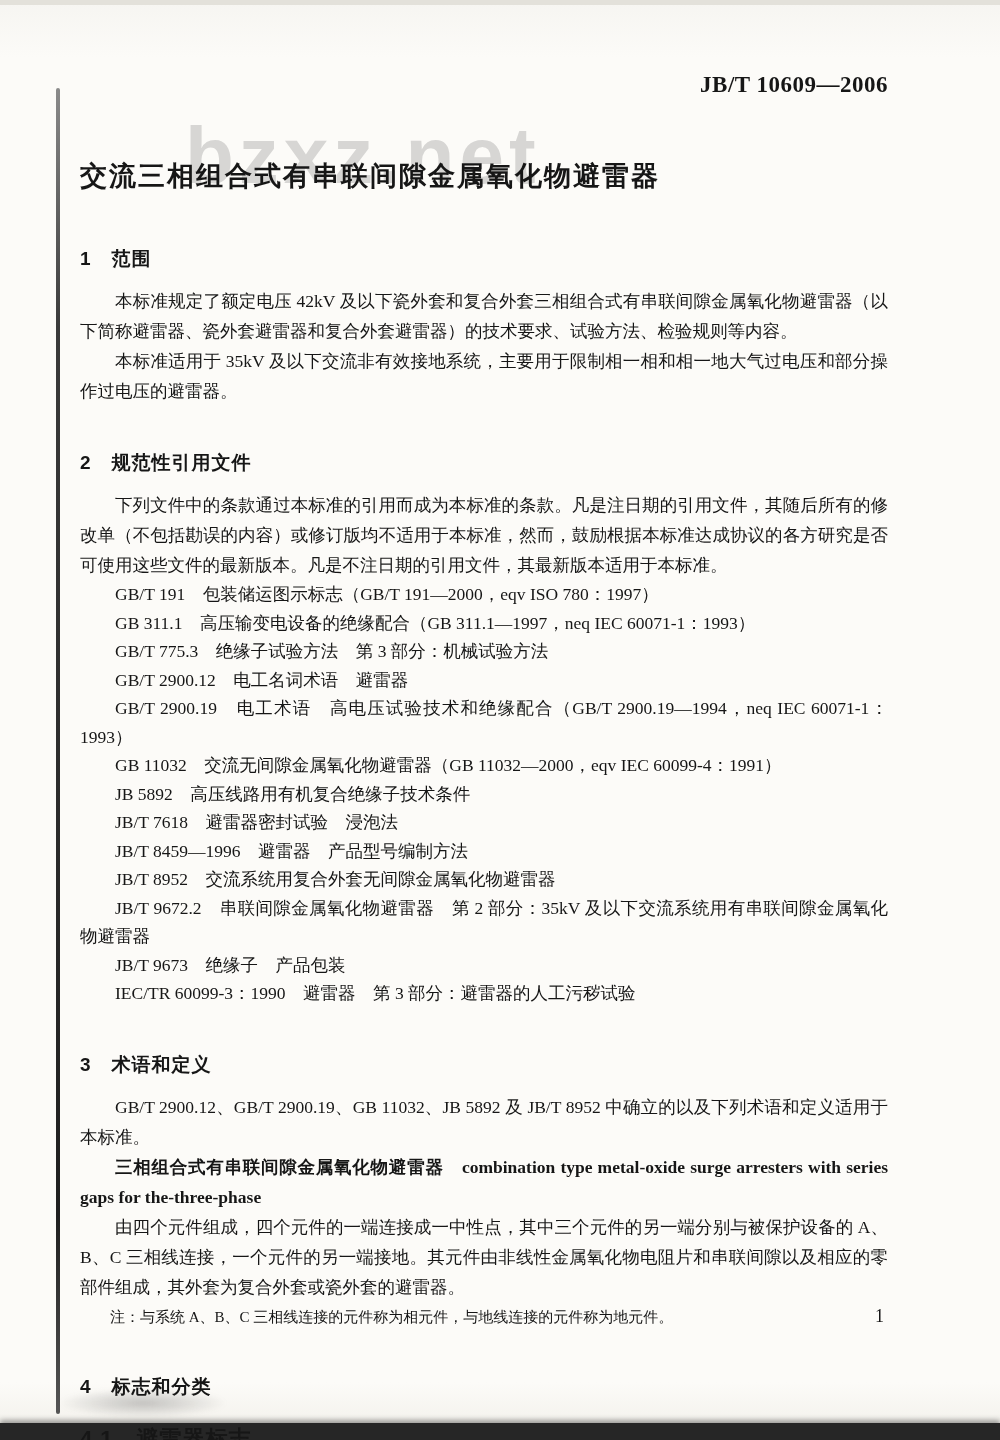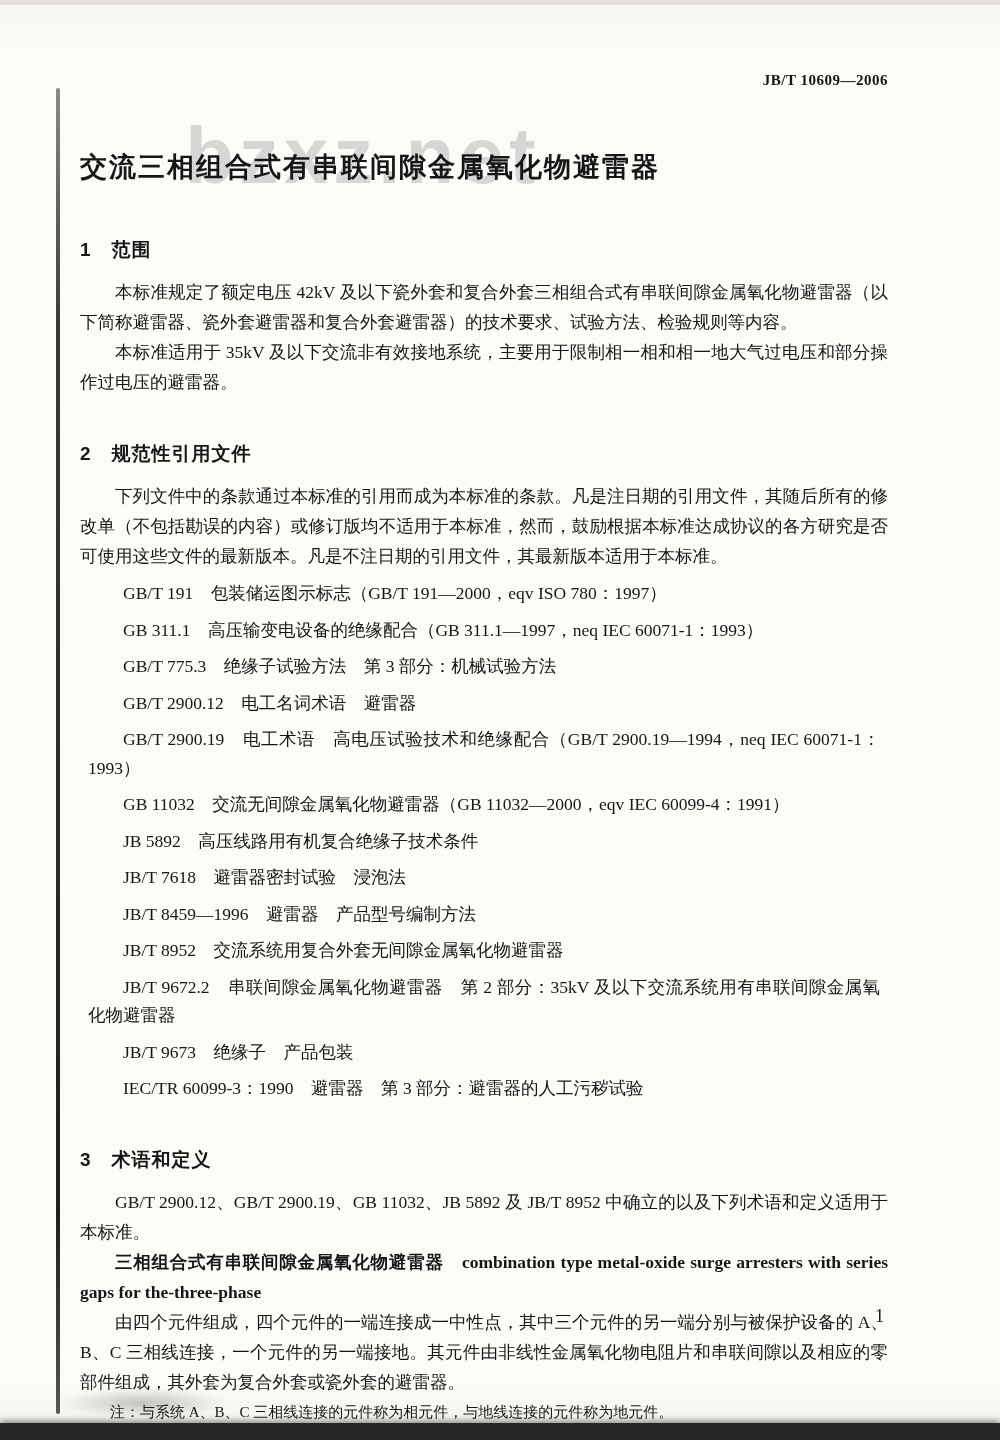--- a/index.html
+++ b/index.html
@@ -68,21 +68,21 @@
     left: 80px;
     top: 72px;
     width: 808px;
     z-index: 1;
     color: #161616;
     font-family: "Liberation Serif", "DejaVu Serif", serif;
     font-size: 17.5px;
   }
   .doc-number {
     text-align: right;
-    font-size: 15px;
+    font-size: 23px;
     font-weight: bold;
     letter-spacing: 0.5px;
   }
   .title {
     margin-top: 60px;
     text-align: left;
     font-family: "Liberation Sans", "DejaVu Sans", sans-serif;
     font-size: 27px;
     font-weight: bold;
     letter-spacing: 2px;
@@ -96,21 +96,21 @@
     letter-spacing: 1px;
   }
   .mt-lg { margin-top: 52px; }
   .para {
     margin: 0;
     text-indent: 2em;
     text-align: justify;
     line-height: 30px;
   }
   .ref-list p {
-    margin: 8px;
+    margin: 0;
     text-indent: 2em;
     text-align: justify;
     line-height: 28.5px;
   }
   .term {
     font-weight: bold;
   }
   .note {
     margin: 2px 0 0 0;
     text-indent: 2em;

